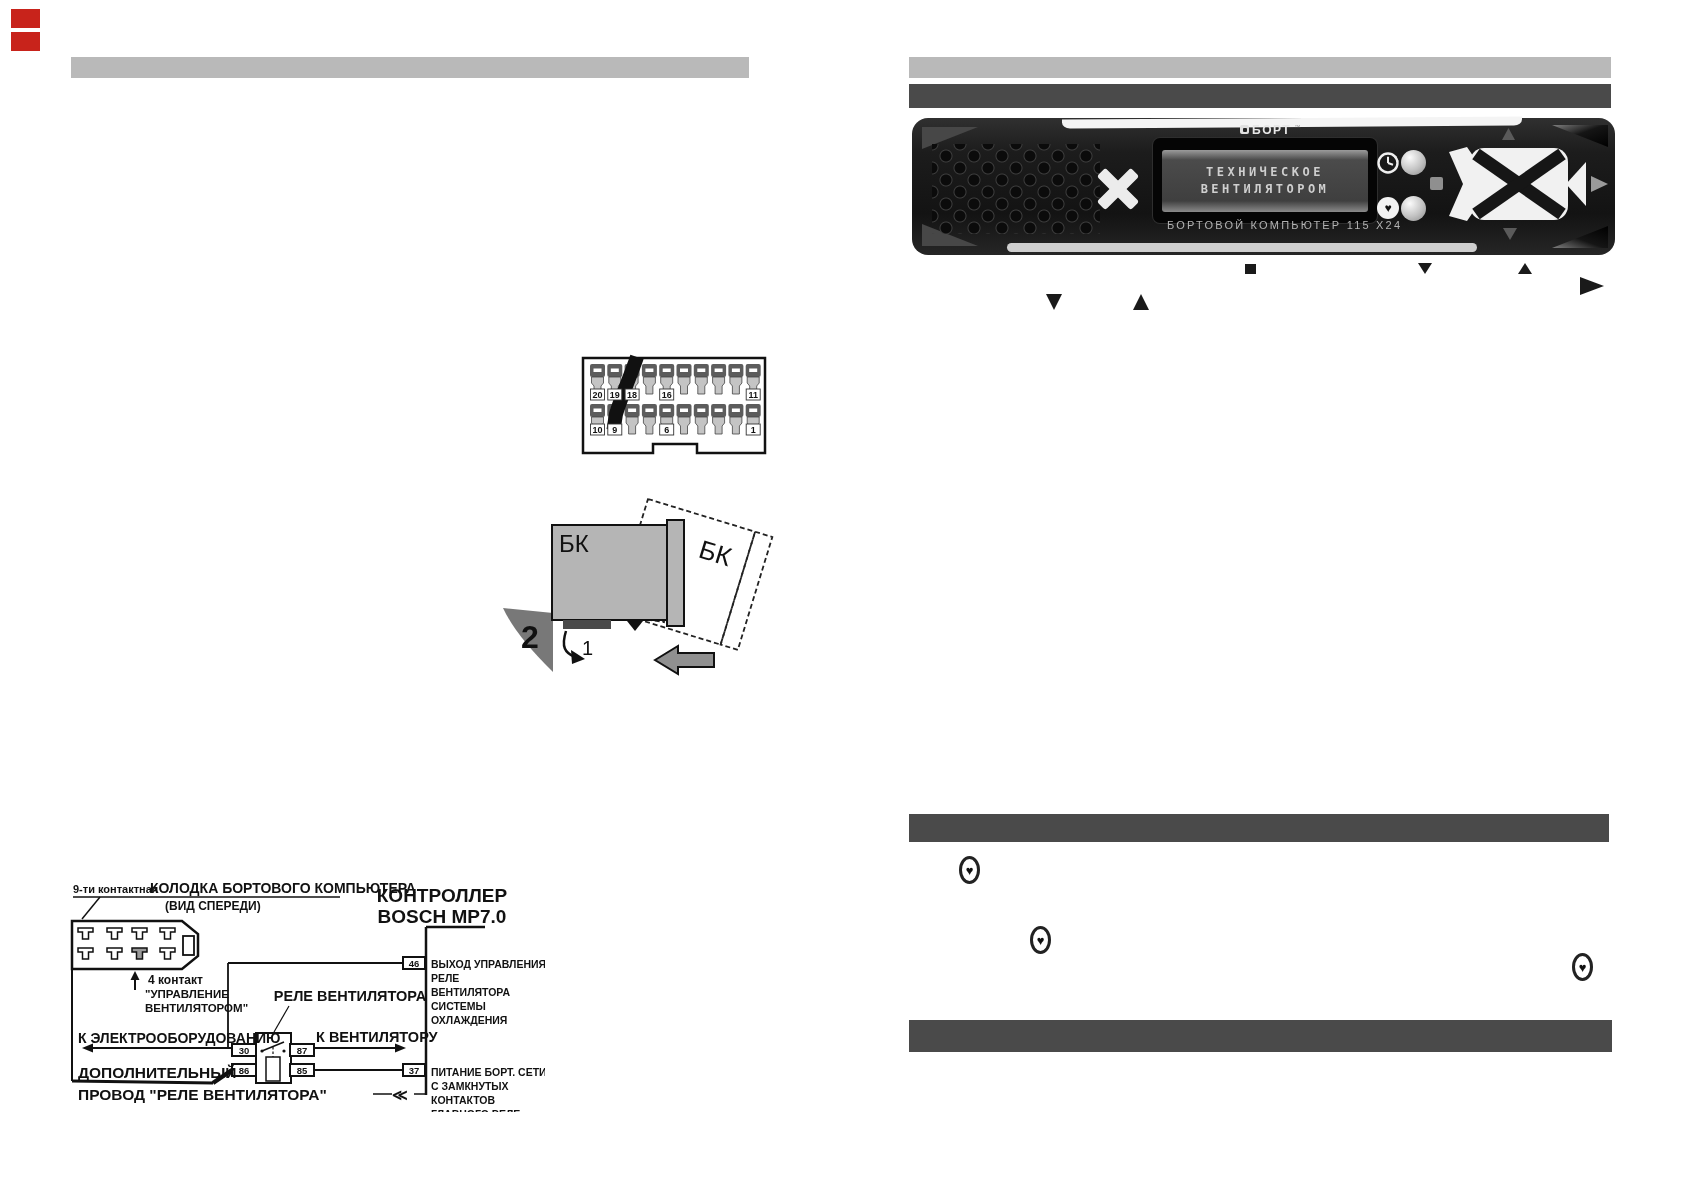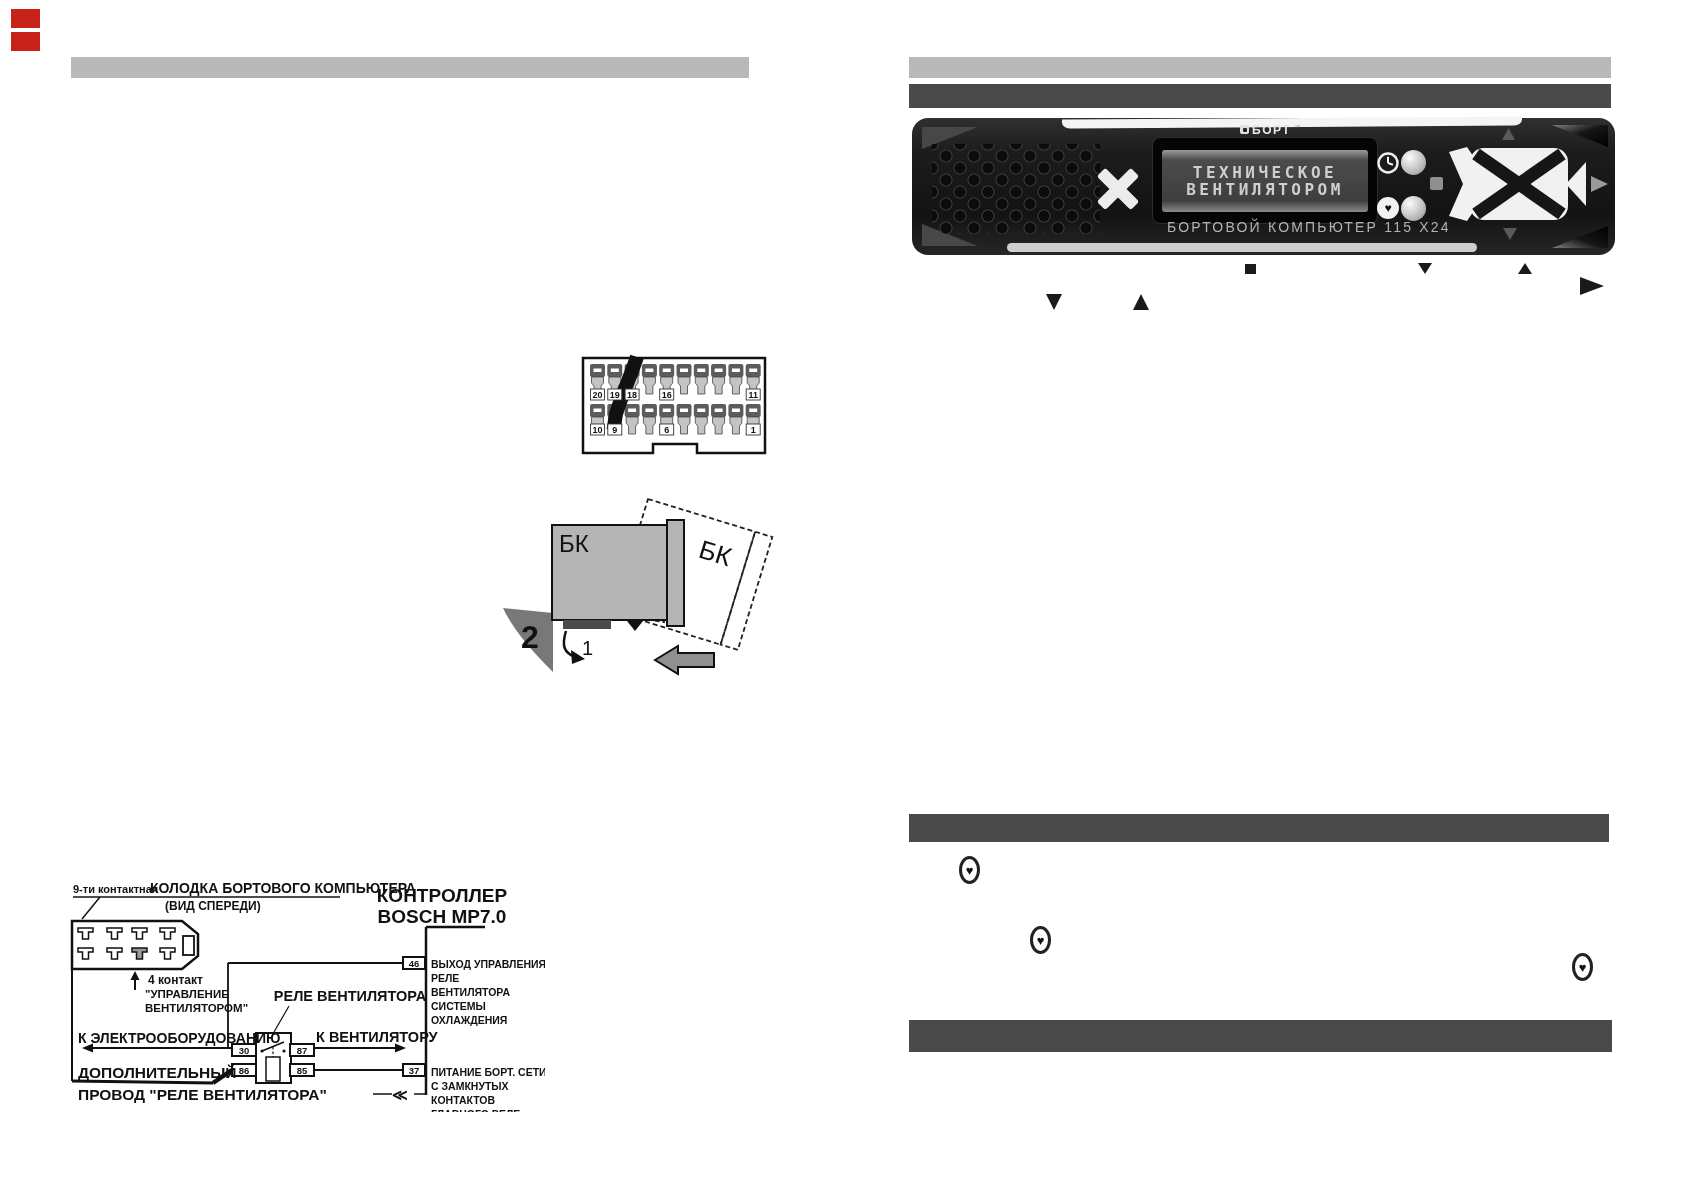--- a/index.html
+++ b/index.html
@@ -25,29 +25,29 @@
          background-size:28px 24px,28px 24px;background-position:0 0,14px 12px;}
   .xmark{position:absolute;left:183px;top:48px;width:46px;height:46px;}
   .xmark span{position:absolute;left:17px;top:-1px;width:12px;height:48px;background:#ececec;border-radius:3px;}
   .xmark span:nth-child(1){transform:rotate(45deg);}
   .xmark span:nth-child(2){transform:rotate(-45deg);}
   .lcd-bezel{position:absolute;left:241px;top:20px;width:224px;height:85px;background:#050505;
              border-radius:7px;box-shadow:0 0 0 1px #2e2e2e;}
   .lcd-screen{position:absolute;left:9px;top:12px;width:206px;height:62px;border-radius:3px;
              background:linear-gradient(180deg,#9b9b9b 0%,#4b4b4b 16%,#3f3f3f 82%,#8a8a8a 100%);
              display:flex;flex-direction:column;justify-content:center;align-items:center;}
-  .lcd-line{font-family:"DejaVu Sans Mono",monospace;font-weight:bold;font-size:16px;
+  .lcd-line{font-family:"DejaVu Sans Mono",monospace;font-weight:bold;font-size:12px;
             letter-spacing:3.5px;color:#cfcfcf;line-height:17px;white-space:nowrap;}
   .brand{position:absolute;left:328px;top:5px;display:flex;align-items:flex-start;gap:3px;}
   .brand-icon{width:9px;height:9px;background:#e0e0e0;border-radius:2px;margin-top:2px;
               display:flex;align-items:center;justify-content:center;}
   .brand-icon i{display:block;width:4px;height:4px;background:#222;border-radius:1px;}
   .brand-text{font-size:12px;font-weight:bold;color:#e8e8e8;letter-spacing:1.5px;}
   .brand-tm{font-size:6px;color:#9a9a9a;margin-top:1px;}
-  .caption{position:absolute;left:255px;top:101px;font-size:14px;letter-spacing:2.2px;color:#b2b2b2;white-space:nowrap;}
+  .caption{position:absolute;left:255px;top:101px;font-size:11px;letter-spacing:2.2px;color:#b2b2b2;white-space:nowrap;}
   .round-btn{position:absolute;width:25px;height:25px;border-radius:50%;
              background:radial-gradient(circle at 35% 30%,#fbfbfb 0%,#c2c2c2 55%,#8a8a8a 100%);}
   .sq-btn{position:absolute;left:518px;top:59px;width:13px;height:13px;background:#8f8f8f;border-radius:2px;}
   .dev-heart{position:absolute;left:465px;top:79px;width:22px;height:22px;border-radius:50%;background:#f2f2f2;
              display:flex;align-items:center;justify-content:center;font-size:12px;color:#111;line-height:1;}
   
   .sq-icon{position:absolute;left:1245px;top:264px;width:11px;height:10px;background:#1a1a1a;}
   .tri{position:absolute;width:0;height:0;}
   .tri.down-s{border-left:7px solid transparent;border-right:7px solid transparent;border-top:11px solid #1a1a1a;}
   .tri.up-s{border-left:7px solid transparent;border-right:7px solid transparent;border-bottom:11px solid #1a1a1a;}

